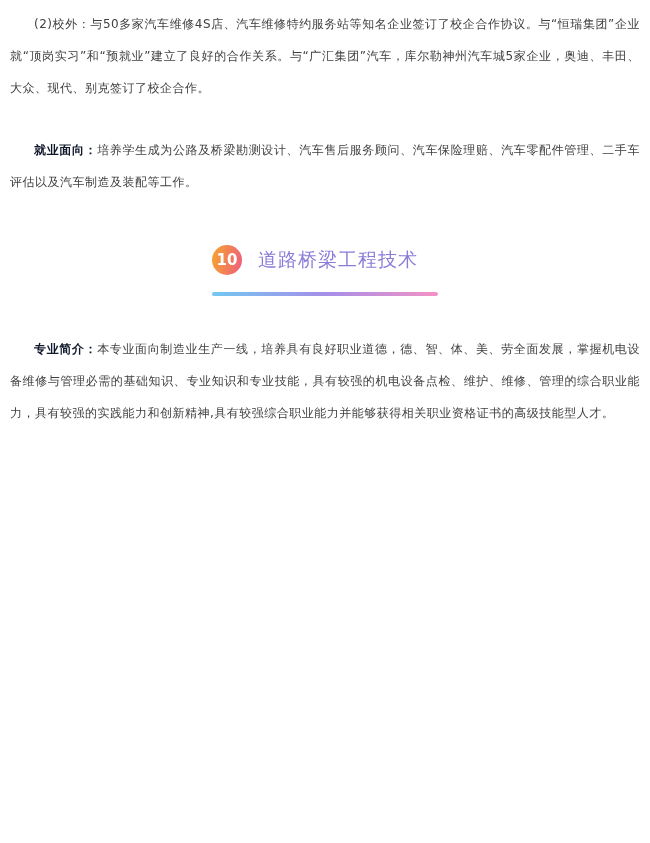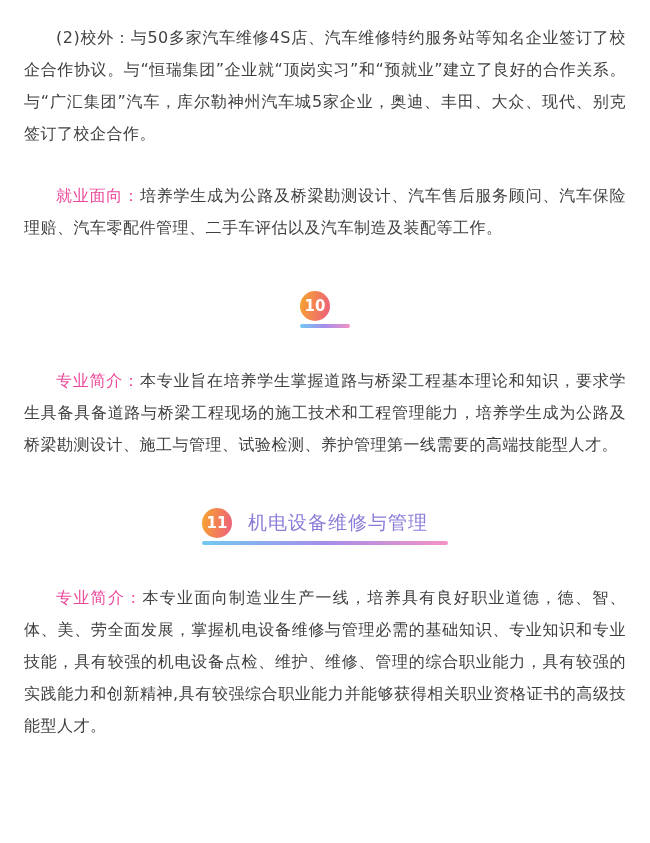--- a/index.html
+++ b/index.html
@@ -12,49 +12,49 @@
     font-family: "DejaVu Sans", "Liberation Sans", sans-serif;
   }
   .page {
     box-sizing: border-box;
     width: 650px;
     min-height: 843px;
     padding: 6px 8px 16px 8px;
     background: #ffffff;
   }
   p.para {
-    margin: 16px;
-    font-size: 16px;
+    margin: 2px;
+    font-size: 12px;
     line-height: 32px;
     color: #3f3f3f;
     text-align: justify;
     text-indent: 2em;
     letter-spacing: 0.5px;
   }
   .mb-30 { margin-bottom: 30px !important; }
   .mb-34 { margin-bottom: 34px !important; }
   .label-red {
-    color: #ec4899;
-    font-weight: normal;
+    color: #0f172a;
+    font-weight: bold;
   }
   .section-header {
     margin: 47px 0 37px 0;
     display: flex;
     justify-content: center;
   }
   .header-inner {
     display: inline-flex;
     flex-direction: column;
     align-items: stretch;
   }
   .header-row {
     display: flex;
     align-items: center;
     gap: 16px;
-    padding: 0 20px 3px 0;
+    padding: 0 20px 17px 0;
     text-align: center;
   }
   .num-badge {
     width: 30px;
     height: 30px;
     border-radius: 50%;
     background: linear-gradient(100deg, #f7a62e, #ed5d7e);
     color: #ffffff;
     font-size: 15px;
     font-weight: bold;
@@ -85,37 +85,26 @@
   </p>
 
   <p class="para">
     <span class="label-red">就业面向：</span><span>培养学生成为公路及桥梁勘测设计、汽车售后服务顾问、汽车保险理赔、汽车零配件管理、二手车评估以及汽车制造及装配等工作。</span>
   </p>
 
   <div class="section-header">
     <div class="header-inner">
       <div class="header-row">
         <div class="num-badge">10</div>
+        <div class="section-title">道路桥梁工程技术</div>
       </div>
       <div class="gradient-underline"></div>
     </div>
   </div>
 
-  <p class="para mb-34">
-    <span class="label-red">专业简介：</span><span>本专业旨在培养学生掌握道路与桥梁工程基本理论和知识，要求学生具备具备道路与桥梁工程现场的施工技术和工程管理能力，培养学生成为公路及桥梁勘测设计、施工与管理、试验检测、养护管理第一线需要的高端技能型人才。</span>
-  </p>
 
 
-  <div class="section-header">
-    <div class="header-inner">
-      <div class="header-row">
-        <div class="num-badge">11</div>
-        <div class="section-title">机电设备维修与管理</div>
-      </div>
-      <div class="gradient-underline"></div>
-    </div>
-  </div>
 
   <p class="para">
     <span class="label-red">专业简介：</span><span>本专业面向制造业生产一线，培养具有良好职业道德，德、智、体、美、劳全面发展，掌握机电设备维修与管理必需的基础知识、专业知识和专业技能，具有较强的机电设备点检、维护、维修、管理的综合职业能力，具有较强的实践能力和创新精神,具有较强综合职业能力并能够获得相关职业资格证书的高级技能型人才。</span>
   </p>
 
 </div>
 
 </body></html>

